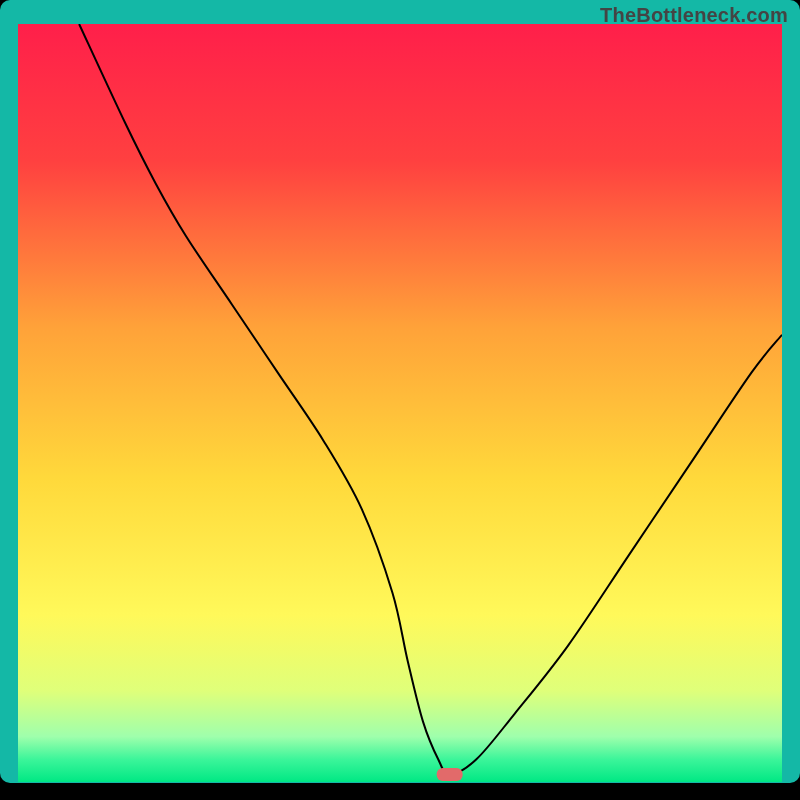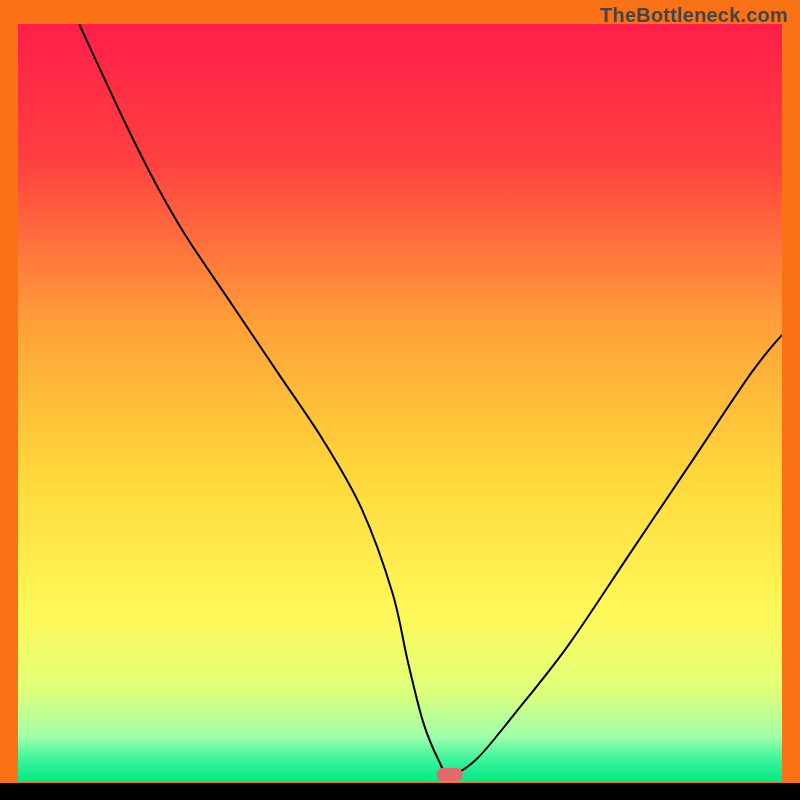--- a/index.html
+++ b/index.html
@@ -8,21 +8,22 @@
     width: 800px;
     height: 800px;
     background: #000;
     font-family: Arial, Helvetica, sans-serif;
     overflow: hidden;
   }
   .frame {
     position: relative;
     width: 800px;
     height: 783px;
-    background: #f97316;
+    background: #14b8a6;
+    border-radius: 10px;
   }
   .watermark {
     position: absolute;
     top: 4px;
     right: 12px;
     color: #444;
     font-size: 20px;
     font-weight: 600;
     letter-spacing: 0.2px;
     user-select: none;

